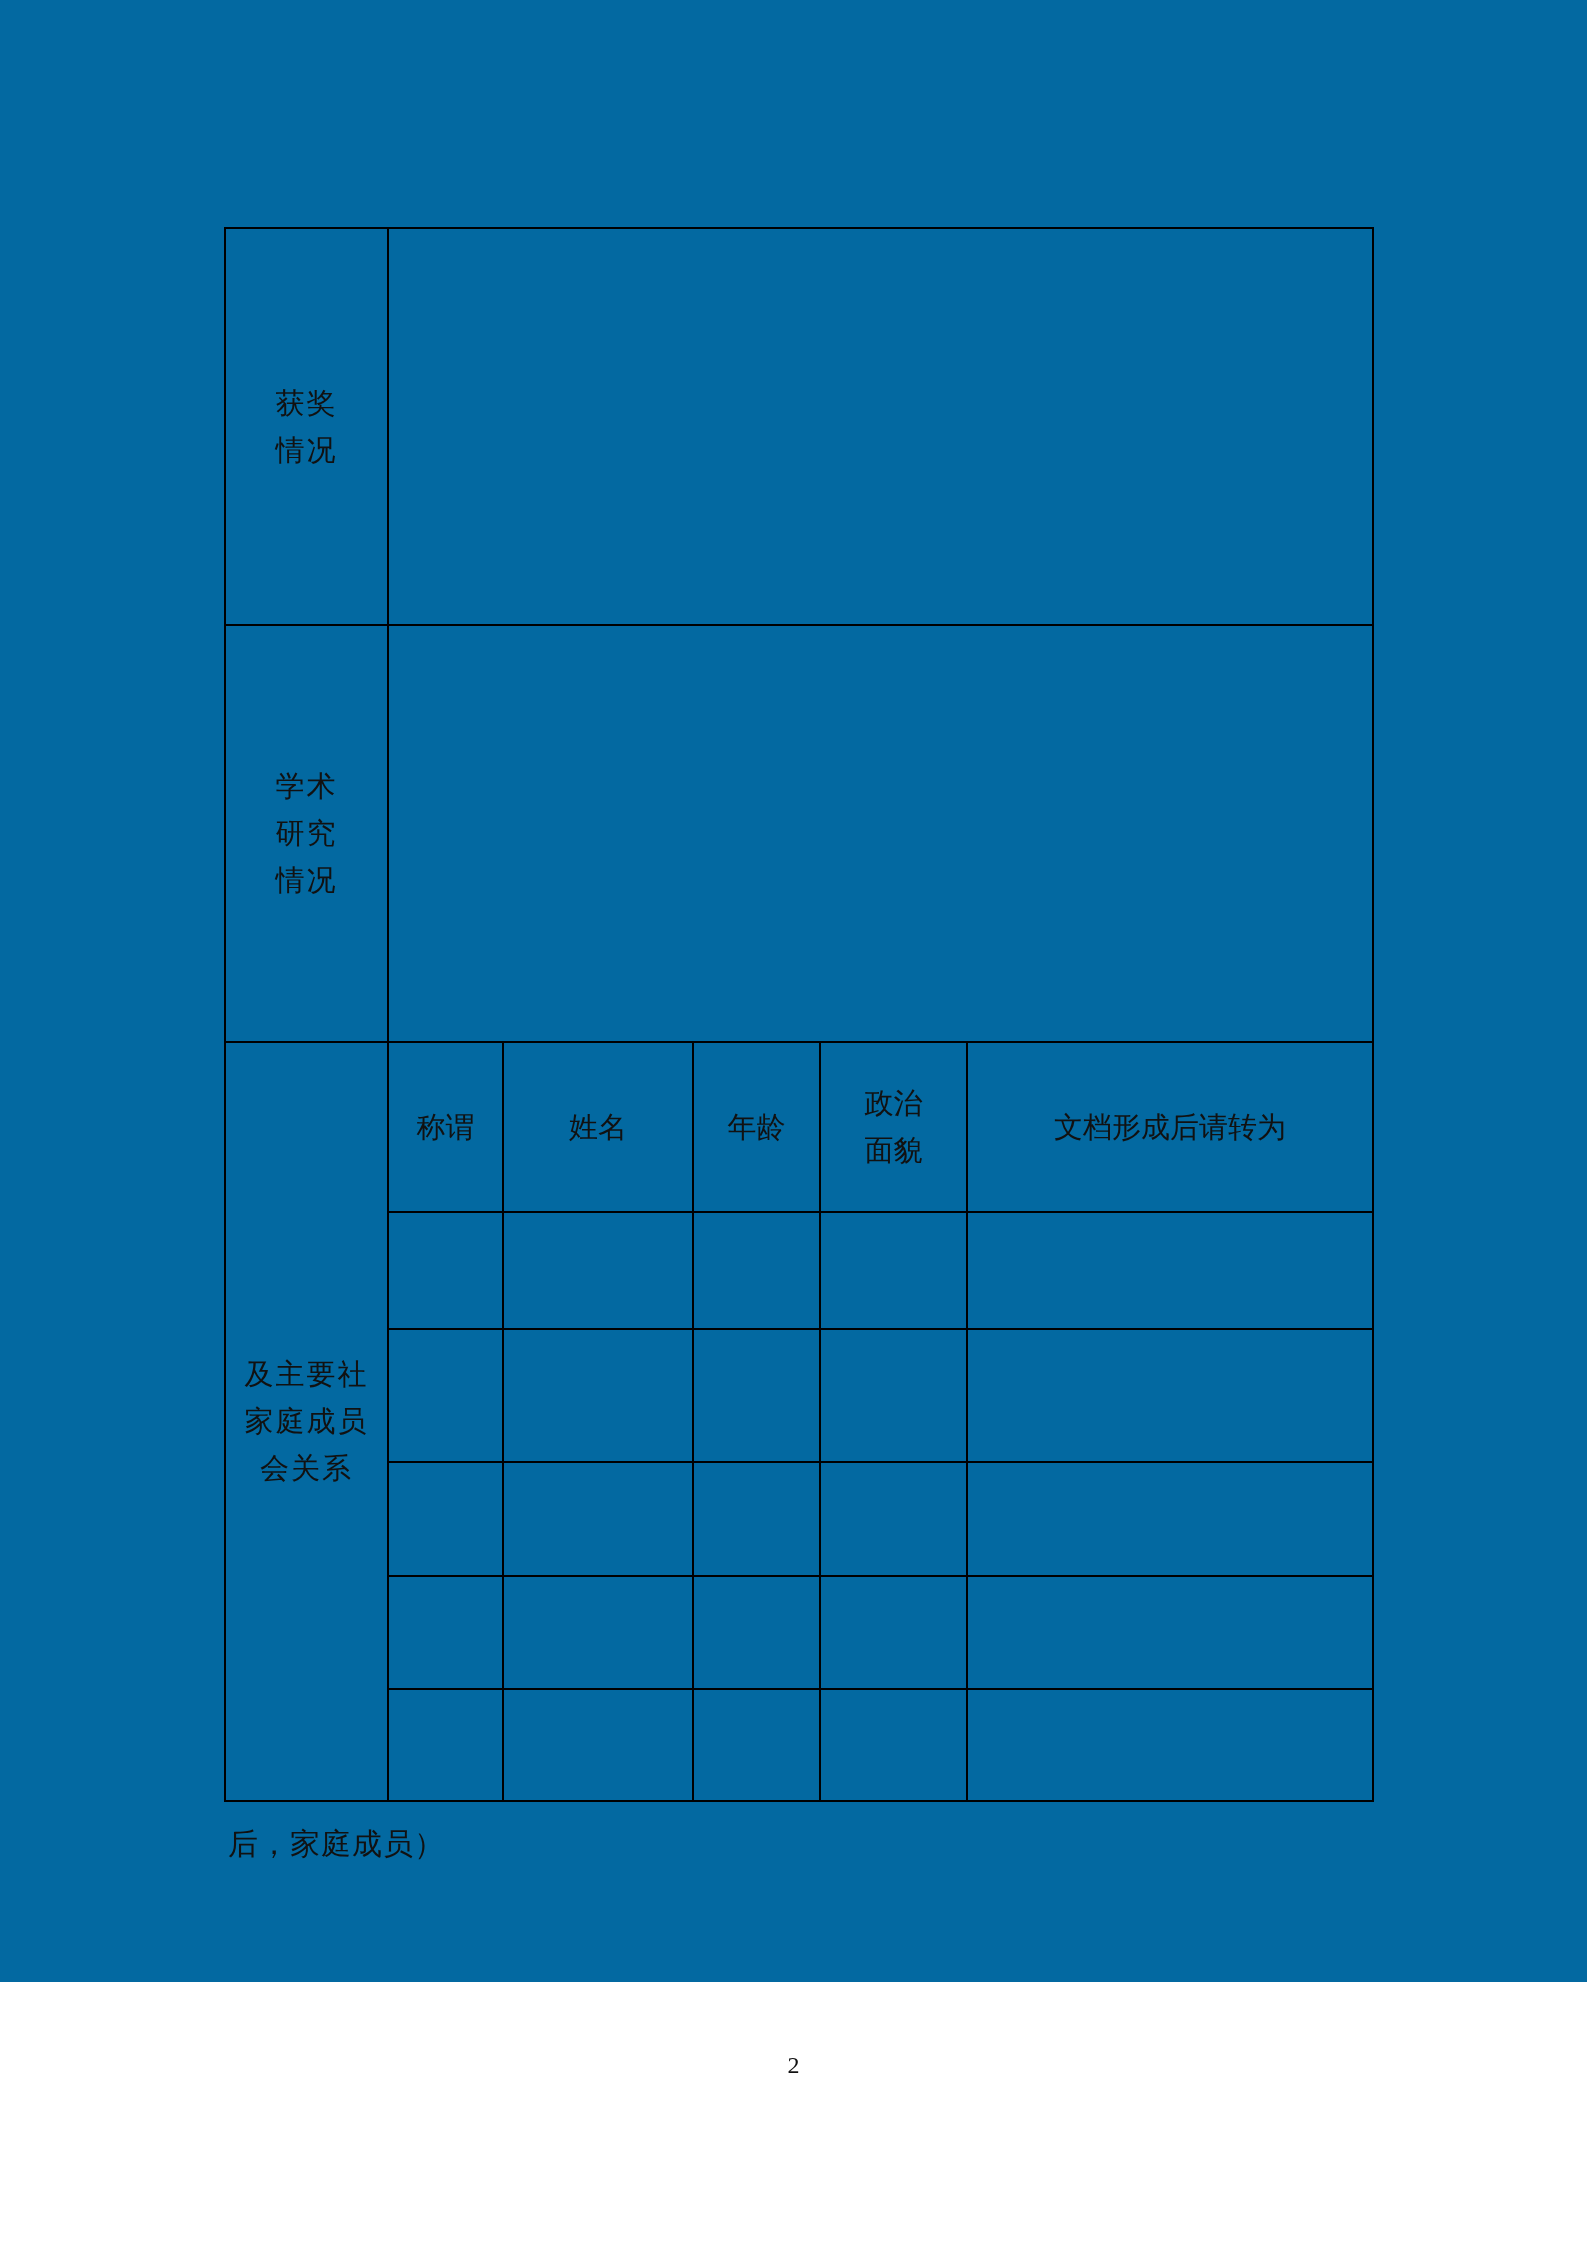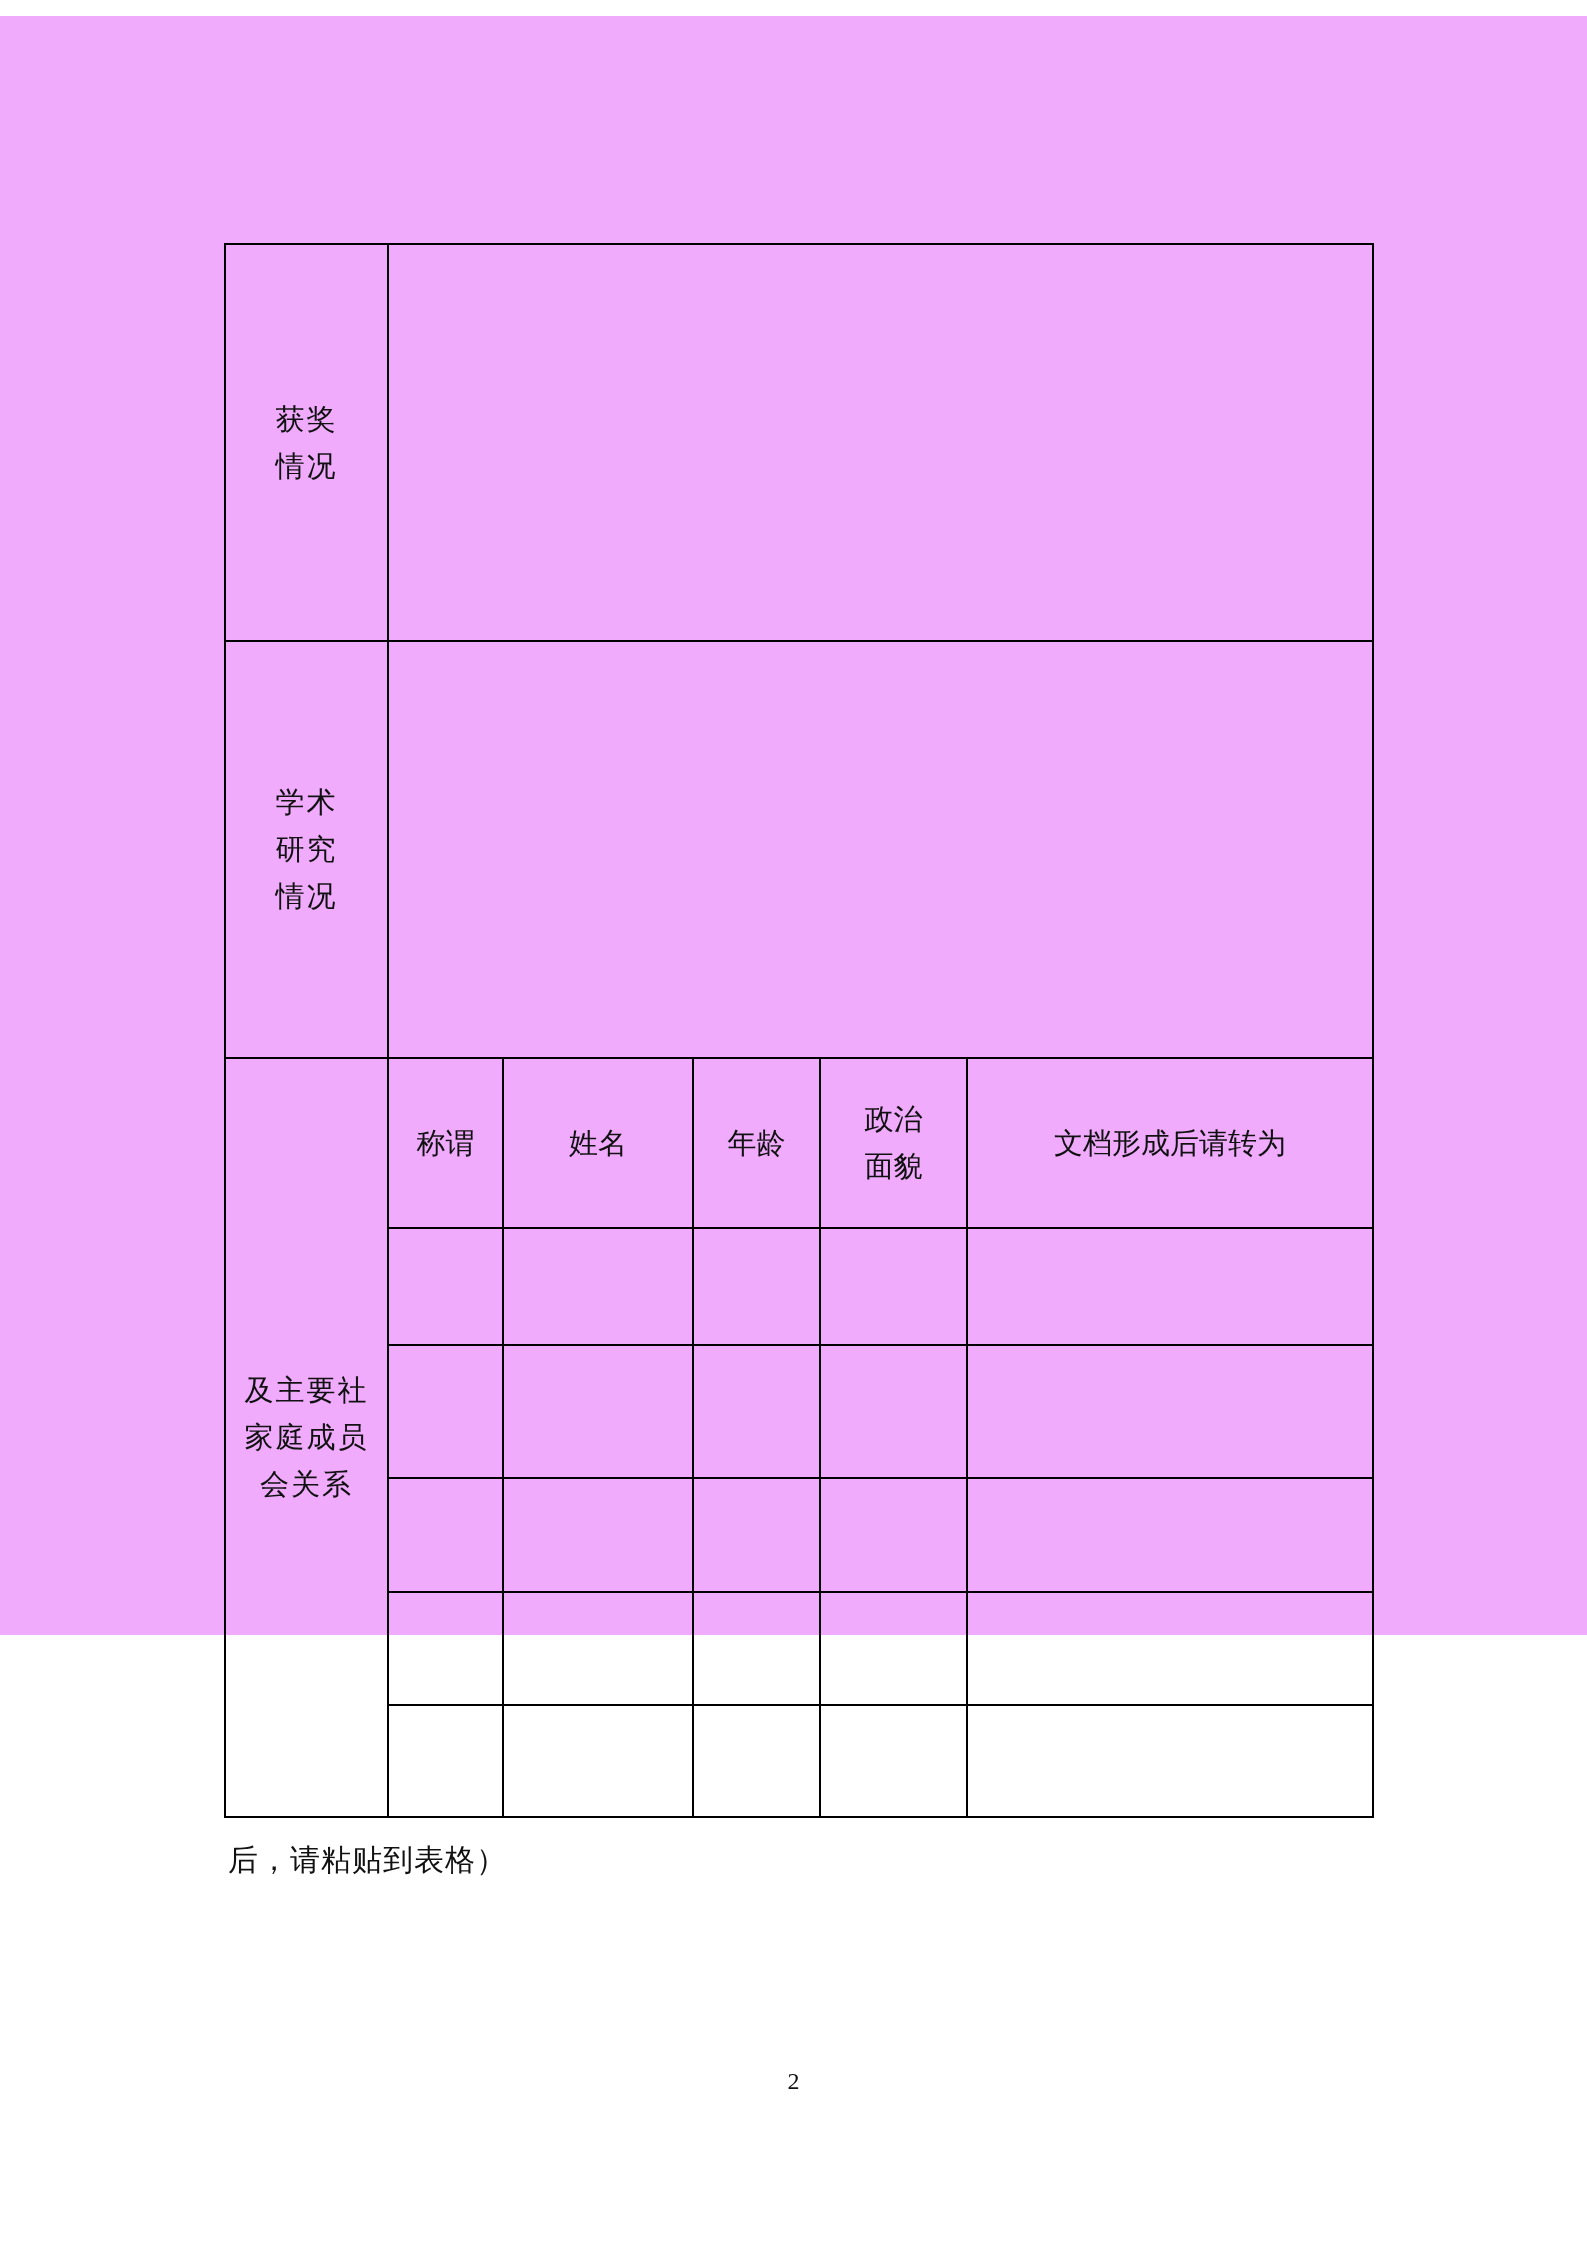--- a/index.html
+++ b/index.html
@@ -1,18 +1,18 @@
 <!DOCTYPE html>
 <html><head>
 <meta charset="utf-8">
 <style>
   html, body { margin: 0; padding: 0; background: #ffffff; }
   body { width: 1587px; height: 2245px; position: relative; overflow: hidden;
          font-family: "DejaVu Serif", "Liberation Serif", serif; color: #111; }
-  .page { position: absolute; left: 0; top: 0; width: 1587px; height: 1619px; background: #f0abfc; margin-top: 16px; }
+  .page { position: absolute; left: 0; top: 0; width: 1587px; height: 1982px; background: #0369a1; }
   table.form { position: absolute; left: 224px; top: 227px; width: 1148px;
                border-collapse: collapse; table-layout: fixed; }
   table.form td { border: 2px solid #000; padding: 0; text-align: center; vertical-align: middle;
                   font-size: 29px; line-height: 47px; }
   .label-cell { letter-spacing: 2px; }
   .footer-note { position: absolute; left: 228px; top: 1814px; width: 1150px;
                  font-size: 30px; line-height: 60px; letter-spacing: 1px; }
   .footer-note div { white-space: nowrap; }
   .page-number { position: absolute; left: 0; width: 1587px; top: 2052px; text-align: center;
                  font-family: "Liberation Serif", serif; font-size: 24px; }
@@ -102,17 +102,17 @@
         <td></td>
         <td></td>
         <td></td>
         <td></td>
         <td></td>
       </tr>
     </tbody>
   </table>
 
   <div class="footer-note">
-    <div>后，请粘贴到表格）</div>
+    <div>后，家庭成员）</div>
   </div>
 
   <div class="page-number">2</div>
 </div>
 
 </body></html>

